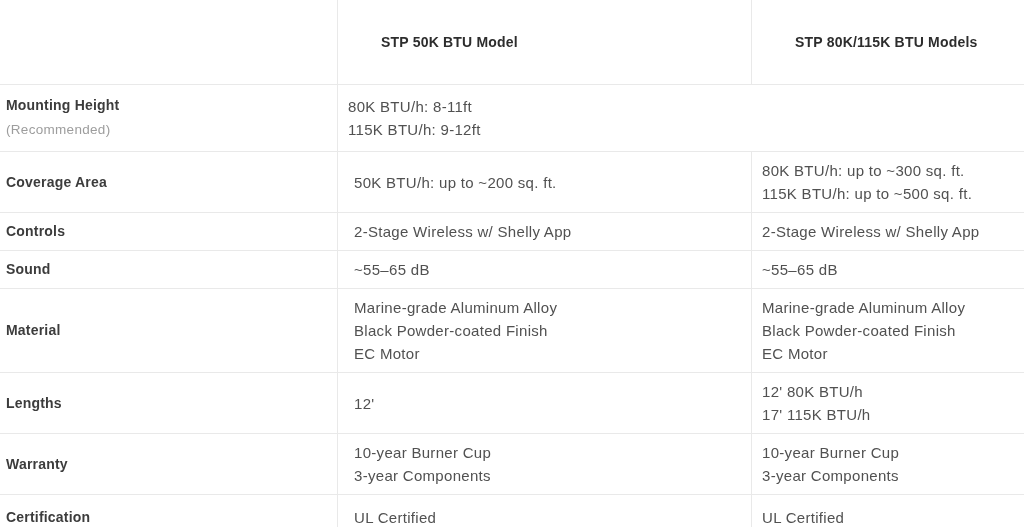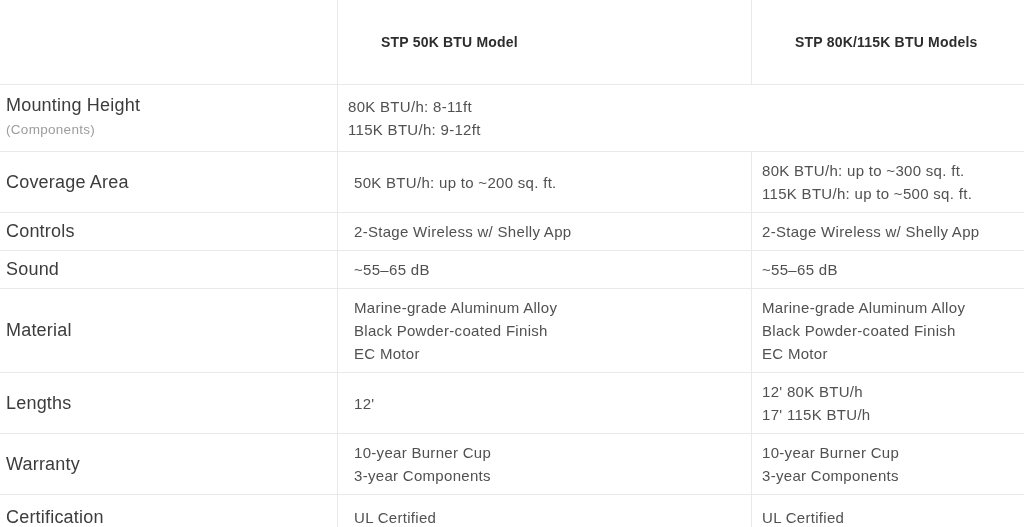--- a/index.html
+++ b/index.html
@@ -21,21 +21,21 @@
   .body-row:first-child{min-height:67px;}
   .cell{display:flex;flex-direction:column;justify-content:center;}
   .col-feature{width:337px;padding:7px 12px 7px 6px;}
   .col-50k{width:414px;padding:7px 14px 7px 16px;border-left:1px solid var(--line);}
   .col-80k{flex:1;padding:7px 10px 7px 10px;border-left:1px solid var(--line);}
   .header-row{height:85px;border-bottom:1px solid var(--line);}
   .header-cell{
     font-weight:bold;font-size:14px;color:var(--header);letter-spacing:.2px;padding-left:43px;
   }
   .feature-label{
-    font-weight:normal;font-size:18px;color:var(--label);
+    font-weight:bold;font-size:14px;color:var(--label);
     letter-spacing:.2px;line-height:23px;
   }
   .feature-note{
     font-size:13.5px;color:var(--note);letter-spacing:.3px;line-height:25px;
   }
   .value-cell{font-size:15px;color:var(--value);letter-spacing:.3px;}
   .value-line{line-height:23px;white-space:nowrap;}
 </style>
 </head>
 <body>
@@ -43,21 +43,21 @@
 <div class="spec-table">
   <div class="row header-row">
     <div class="cell col-feature header-cell"></div>
     <div class="cell col-50k header-cell">STP 50K BTU Model</div>
     <div class="cell col-80k header-cell">STP 80K/115K BTU Models</div>
   </div>
   <div id="rows">
   <div class="row body-row">
     <div class="cell col-feature">
       <div class="feature-label">Mounting Height</div>
-      <div class="feature-note">(Components)</div>
+      <div class="feature-note">(Recommended)</div>
     </div>
     <div class="cell col-80k value-cell">
           <div class="value-line">80K BTU/h: 8-11ft</div>
           <div class="value-line">115K BTU/h: 9-12ft</div>
         </div>
   </div>
 
   <div class="row body-row">
     <div class="cell col-feature">
       <div class="feature-label">Coverage Area</div>

